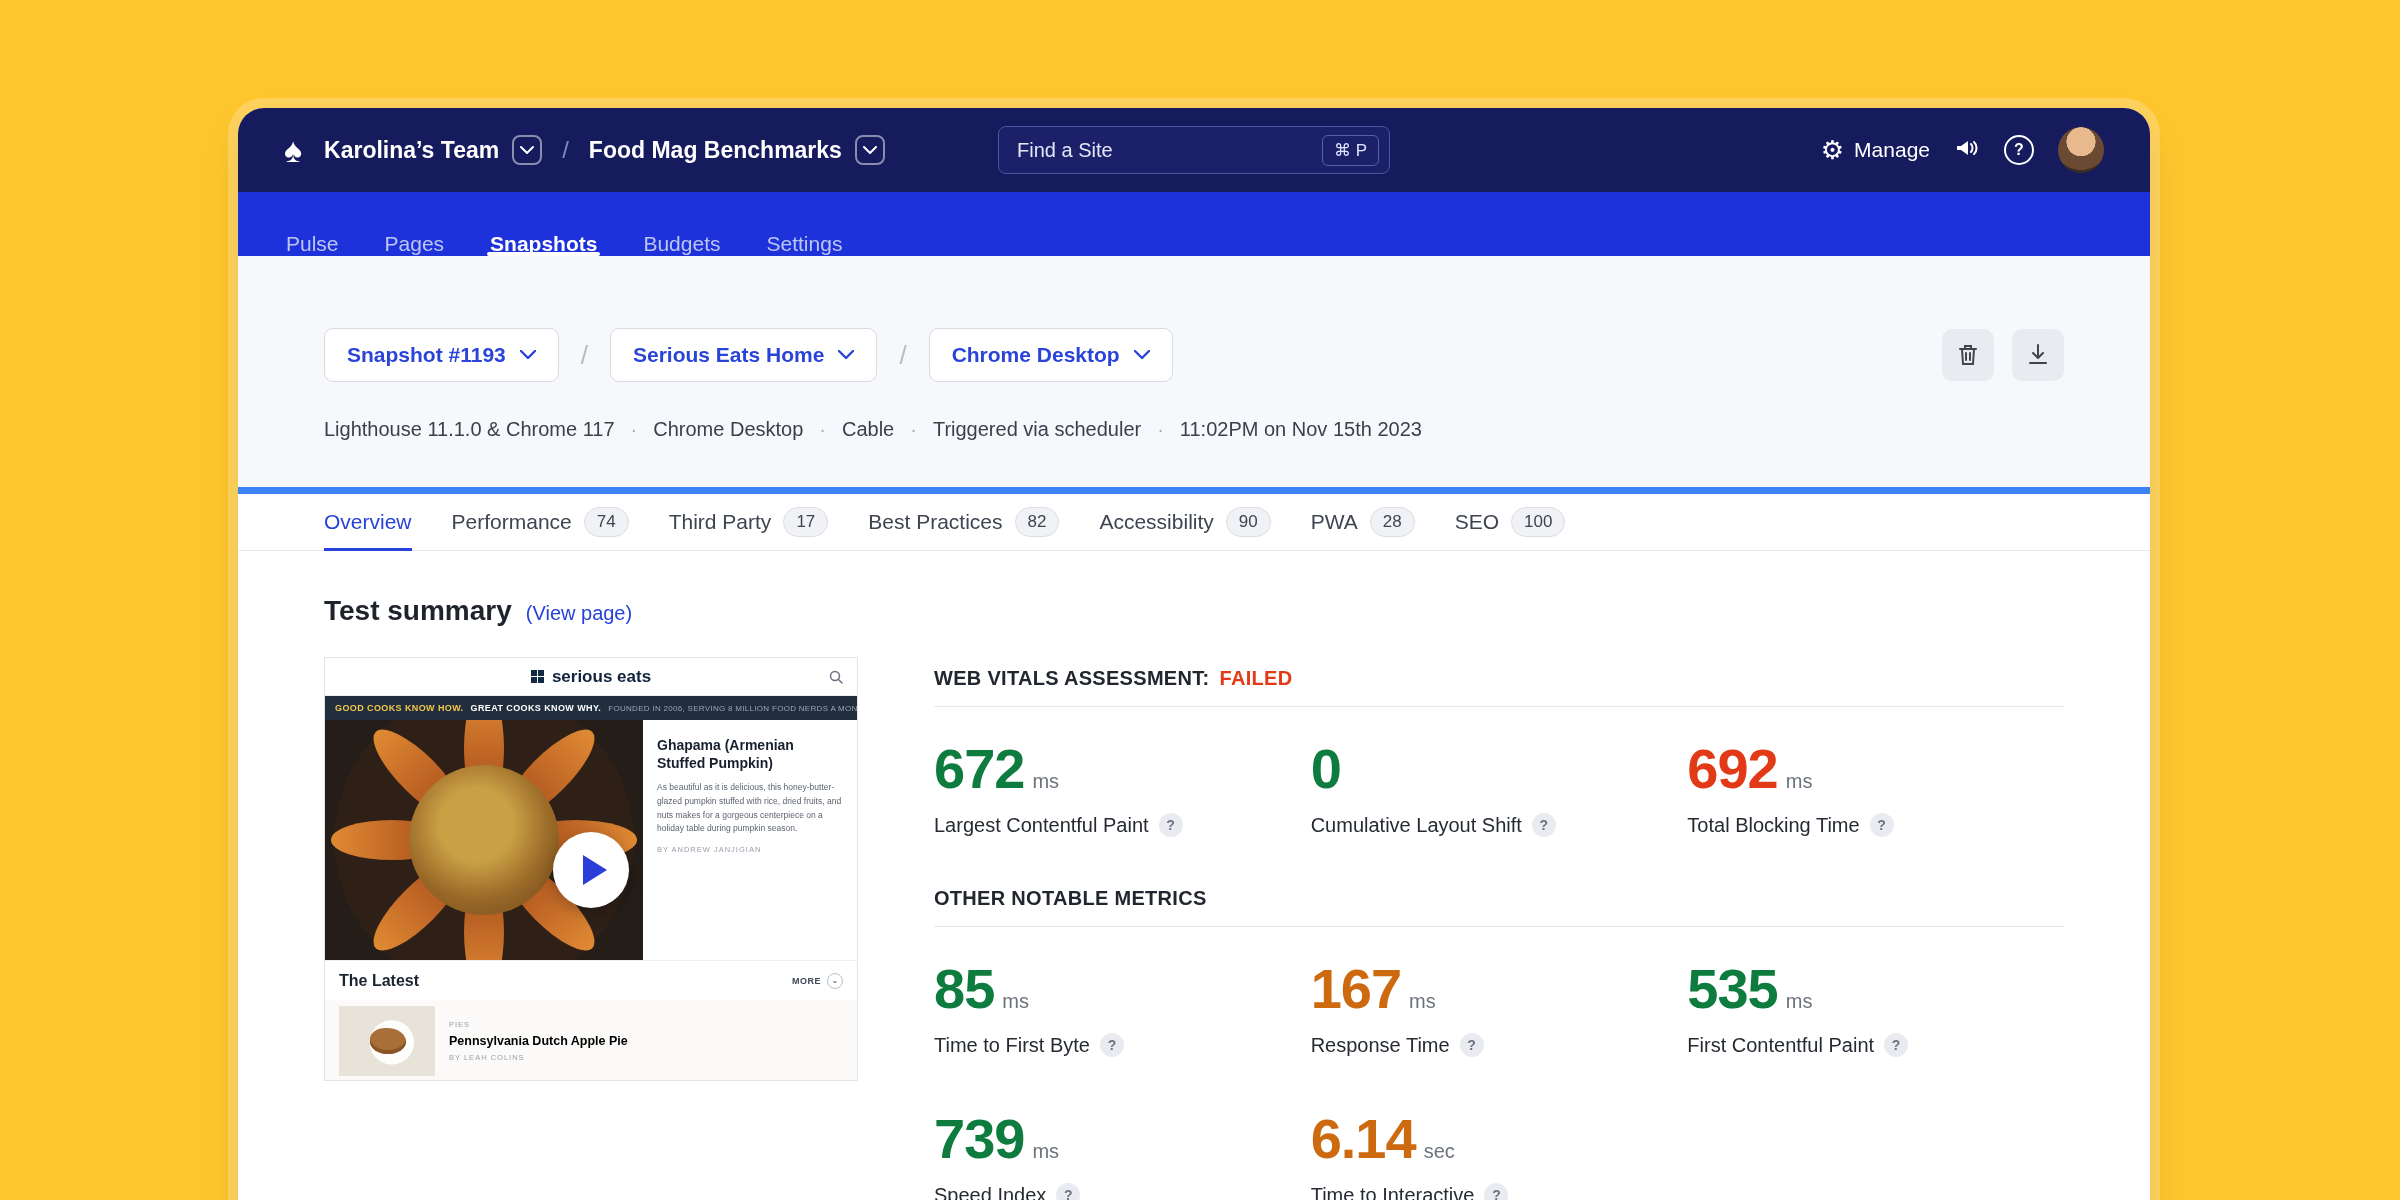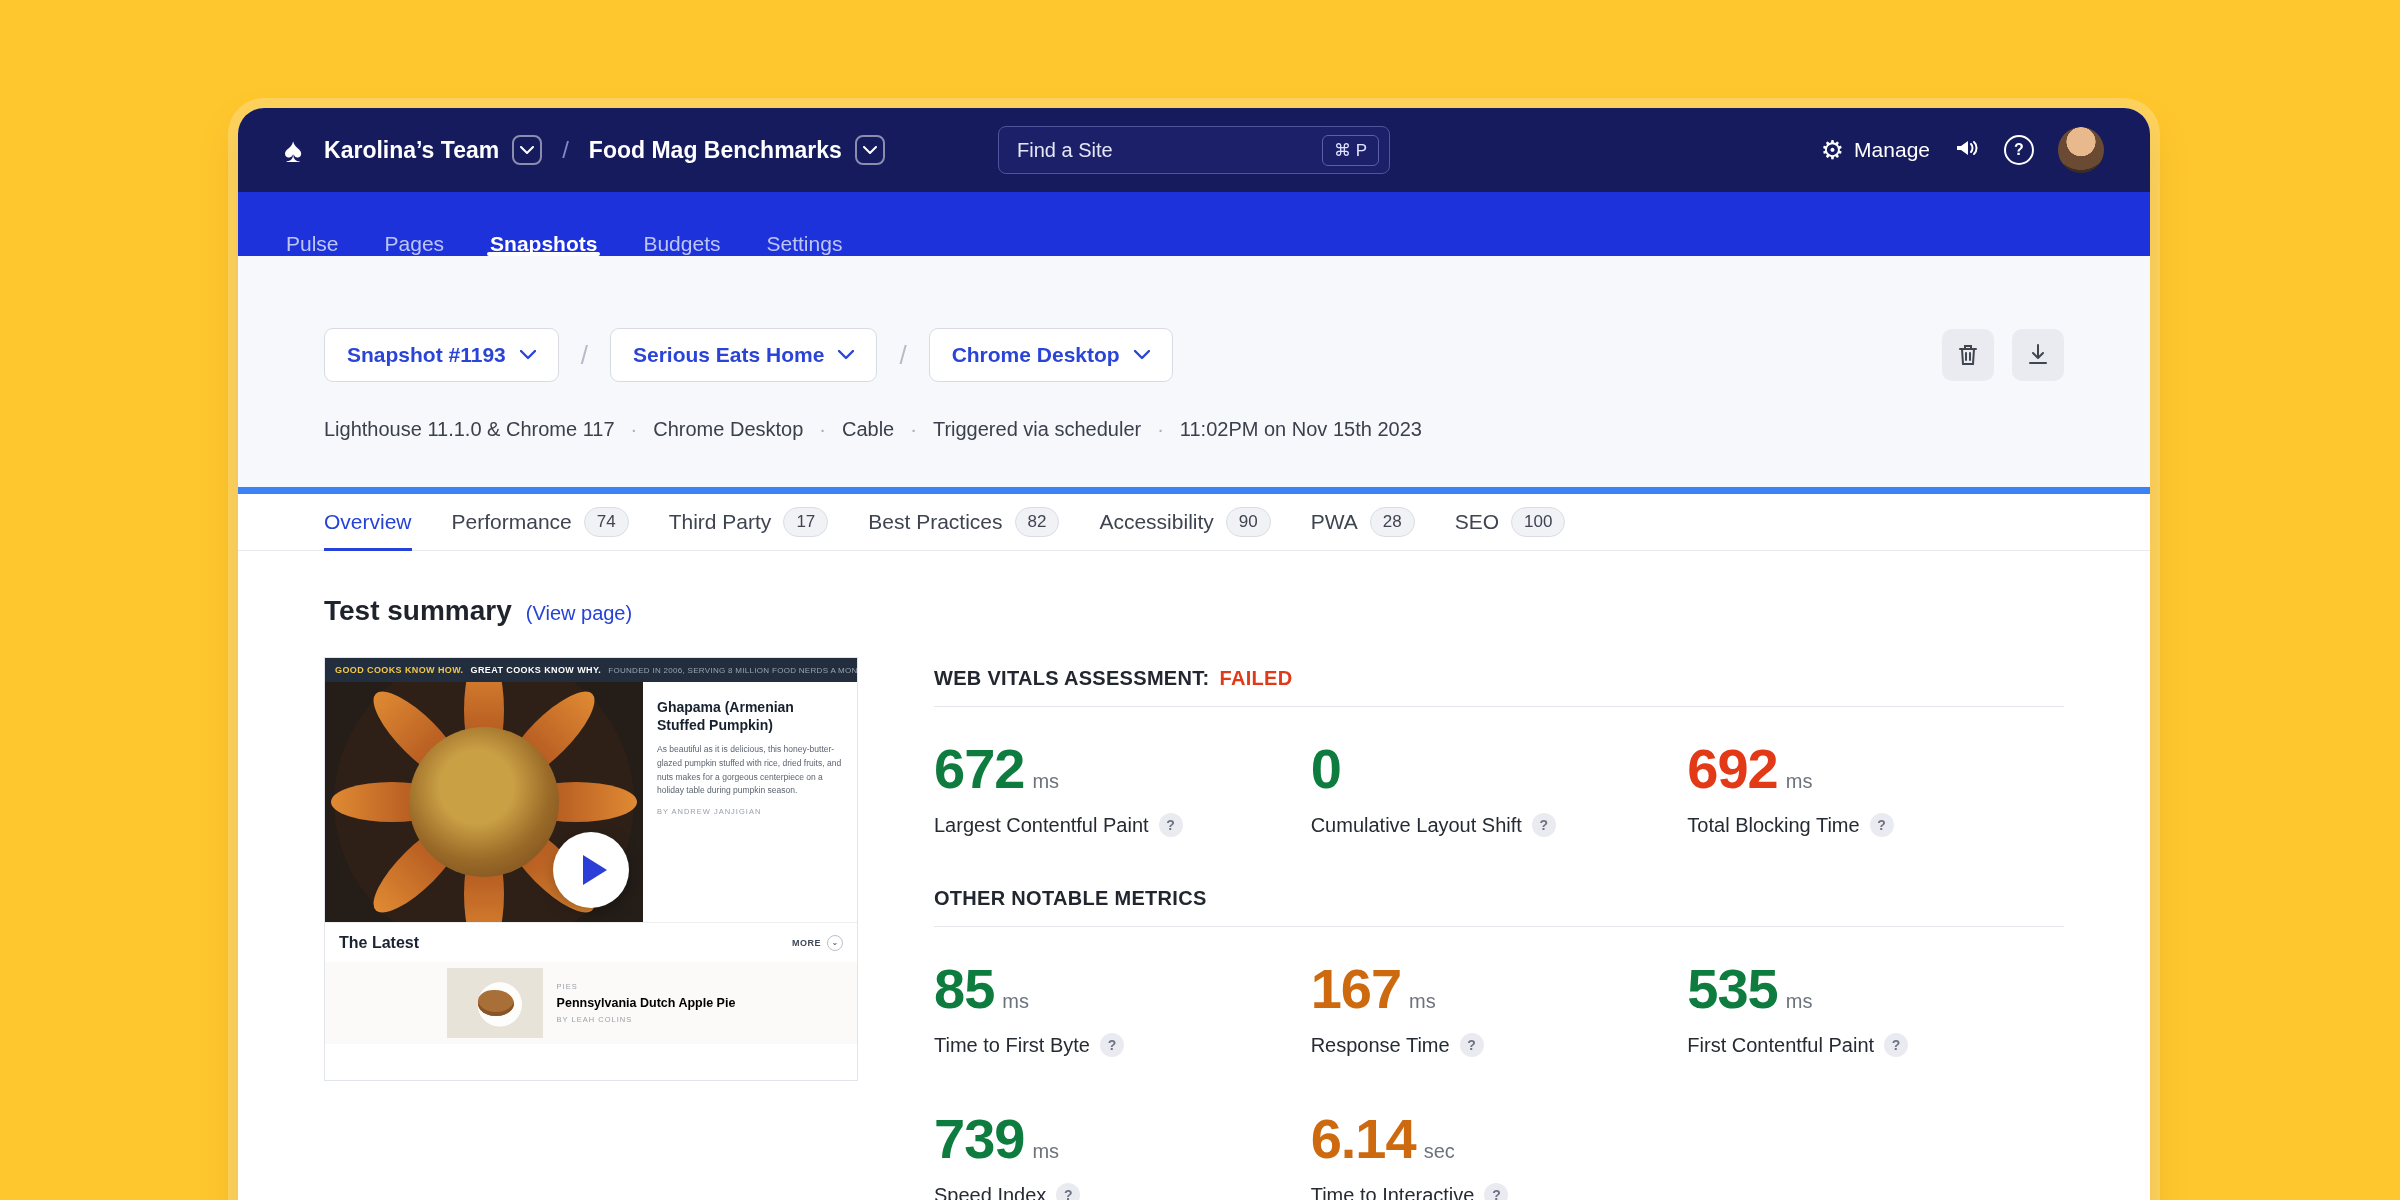--- a/index.html
+++ b/index.html
@@ -89,21 +89,21 @@
   .hero-title { font-size:14px; font-weight:700; color:#16202E; line-height:1.3; }
   .hero-para { font-size:8.5px; color:#5C6470; line-height:1.6; }
   .hero-byline { font-size:7.5px; color:#98A0AB; letter-spacing:1px; }
   .play-btn { position:absolute; left:50%; top:212px; transform:translate(-50%,-50%); width:76px; height:76px; border-radius:50%; background:#fff;
     box-shadow:0 4px 16px rgba(0,0,0,.28); display:flex; align-items:center; justify-content:center; cursor:pointer; z-index:5; }
   .play-tri { width:0; height:0; border-left:24px solid #2B3FD8; border-top:15px solid transparent; border-bottom:15px solid transparent; margin-left:7px; }
   .thumb-latest-head { height:40px; display:flex; align-items:center; justify-content:space-between; padding:0 14px; border-top:1px solid #EFEFEF; }
   .latest-title { font-size:16px; font-weight:700; color:#1A2330; }
   .more { display:flex; align-items:center; gap:6px; font-size:9px; font-weight:700; color:#3E4754; letter-spacing:.5px; cursor:pointer; }
   .more-circle { width:16px; height:16px; border:1px solid #B9C0CA; border-radius:50%; display:flex; align-items:center; justify-content:center; font-size:8px; color:#5A6370; }
-  .thumb-article { height:82px; display:flex; gap:14px; padding:0 14px; align-items:center; background:#FBFAF8;justify-content:center; }
+  .thumb-article { height:82px; display:flex; gap:14px; padding:0 14px; align-items:center; background:#FBFAF8; }
   .art-img { width:96px; height:70px; flex-shrink:0; position:relative; background:radial-gradient(circle at 55% 52%, #FDFDFB 0 34%, #E8E3D9 35% 100%); }
   .art-img::after { content:""; position:absolute; left:31px; top:22px; width:36px; height:26px; background:#A86F38; border-radius:45% 55% 50% 50%; box-shadow:inset 0 -4px 0 #8A5526; }
   .art-text { display:flex; flex-direction:column; gap:5px; }
   .art-tag, .art-byline { font-size:7.5px; color:#9AA1AB; letter-spacing:1px; }
   .art-title { font-size:12.5px; font-weight:700; color:#000000; }
 
   
   .vitals { flex:1; margin-top:10px; min-width:0; }
   .vitals-head { font-size:20px; font-weight:700; color:#21262F; letter-spacing:.3px; display:flex; gap:10px; }
   .status-failed { color:#E23A17; }
@@ -267,20 +267,37 @@
 
     <main class="main">
       <div class="summary-head">
         <h2>Test summary</h2>
         <a class="view-page">(View page)</a>
       </div>
 
       <div class="summary-body">
 
         <figure class="thumb">
+          <div class="thumb-top">
+            <span class="se-logo">
+              <svg width="13" height="13" viewBox="0 0 13 13" fill="#132A44">
+                  <rect x="0" y="0" width="6" height="6"></rect>
+                  <rect x="7" y="0" width="6" height="6"></rect>
+                  <rect x="0" y="7" width="6" height="6"></rect>
+                  <rect x="7" y="7" width="6" height="6"></rect>
+                </svg>
+              <span>serious eats</span>
+            </span>
+            <span class="thumb-search">
+              <svg width="14" height="14" viewBox="0 0 14 14">
+                  <circle cx="6" cy="6" r="4.5" fill="none" stroke="#6A7280" stroke-width="1.5"></circle>
+                  <path d="M9.5 9.5L13 13" stroke="#6A7280" stroke-width="1.5" stroke-linecap="round"></path>
+                </svg>
+            </span>
+          </div>
           <div class="thumb-banner">
             <span class="banner-bold">GOOD COOKS KNOW HOW.</span>
             <span class="banner-light">GREAT COOKS KNOW WHY.</span>
             <span class="banner-note">FOUNDED IN 2006, SERVING 8 MILLION FOOD NERDS A MONTH</span>
           </div>
           <div class="thumb-hero">
             <div class="hero-img">
               <span class="platter"></span>
               <span class="petal"></span>
                 <span class="petal"></span>

